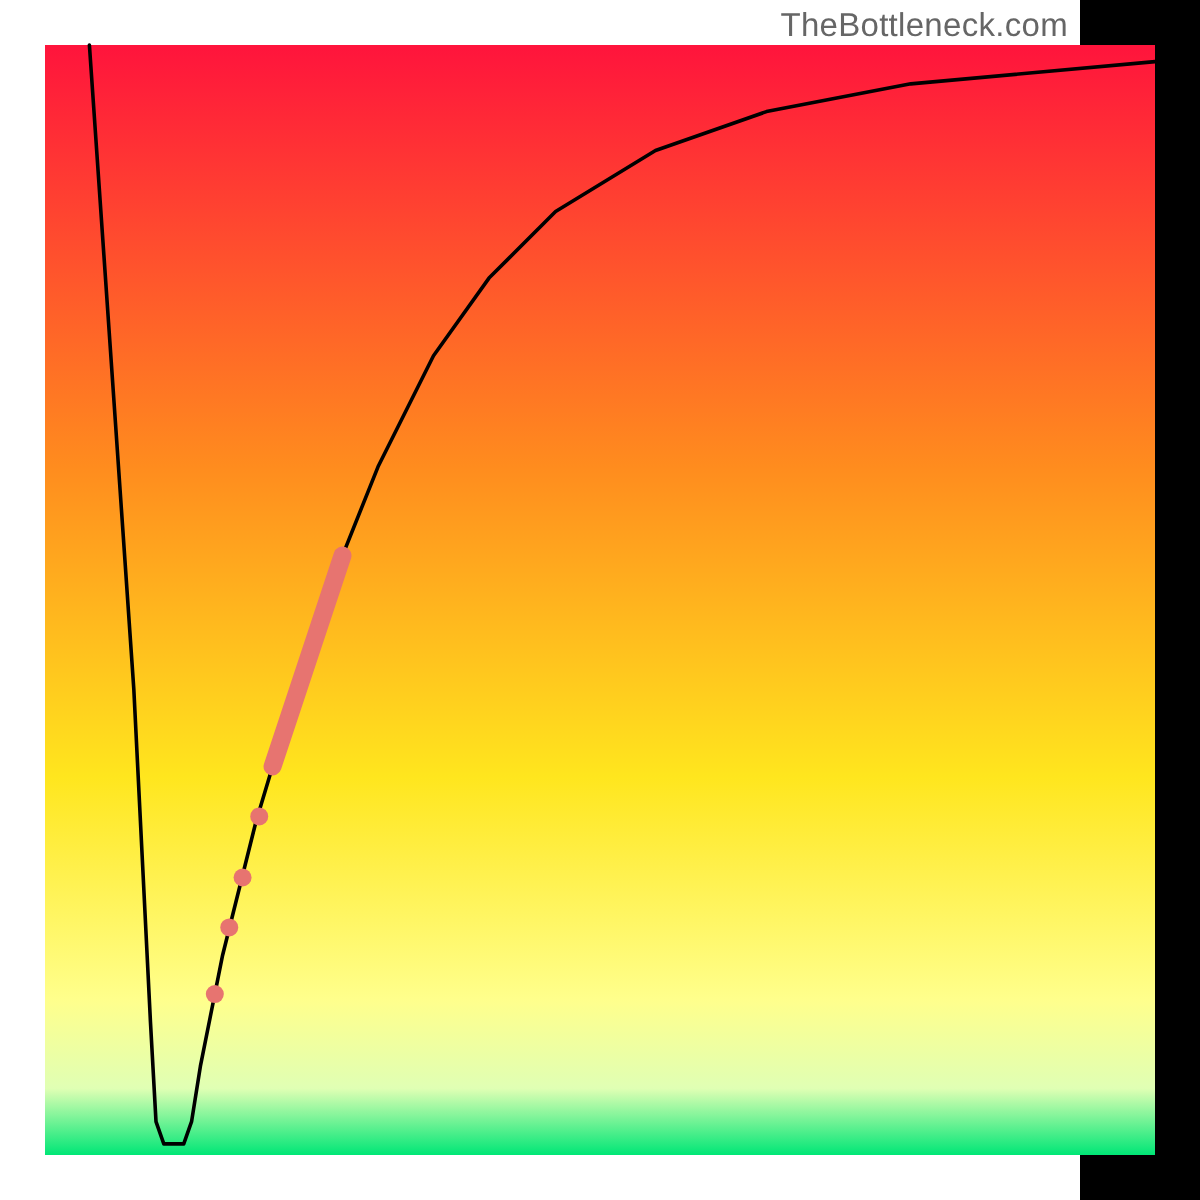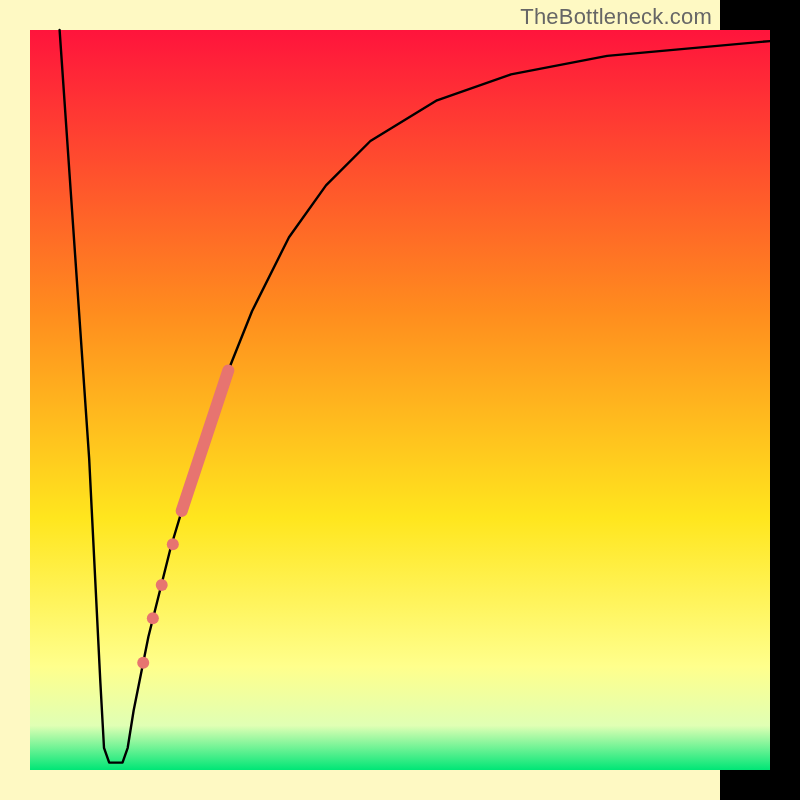--- a/index.html
+++ b/index.html
@@ -7,21 +7,21 @@
     padding: 0;
     width: 800px;
     height: 800px;
     background: #000;
     overflow: hidden;
   }
   .frame {
     position: relative;
     width: 720px;
     height: 800px;
-    background: #fef9c3;
+    background: #ffffff;
   }
   .watermark {
     position: absolute;
     top: 4px;
     right: 8px;
     font-family: Arial, Helvetica, sans-serif;
     font-size: 22px;
     color: #666;
     letter-spacing: 0.2px;
   }

